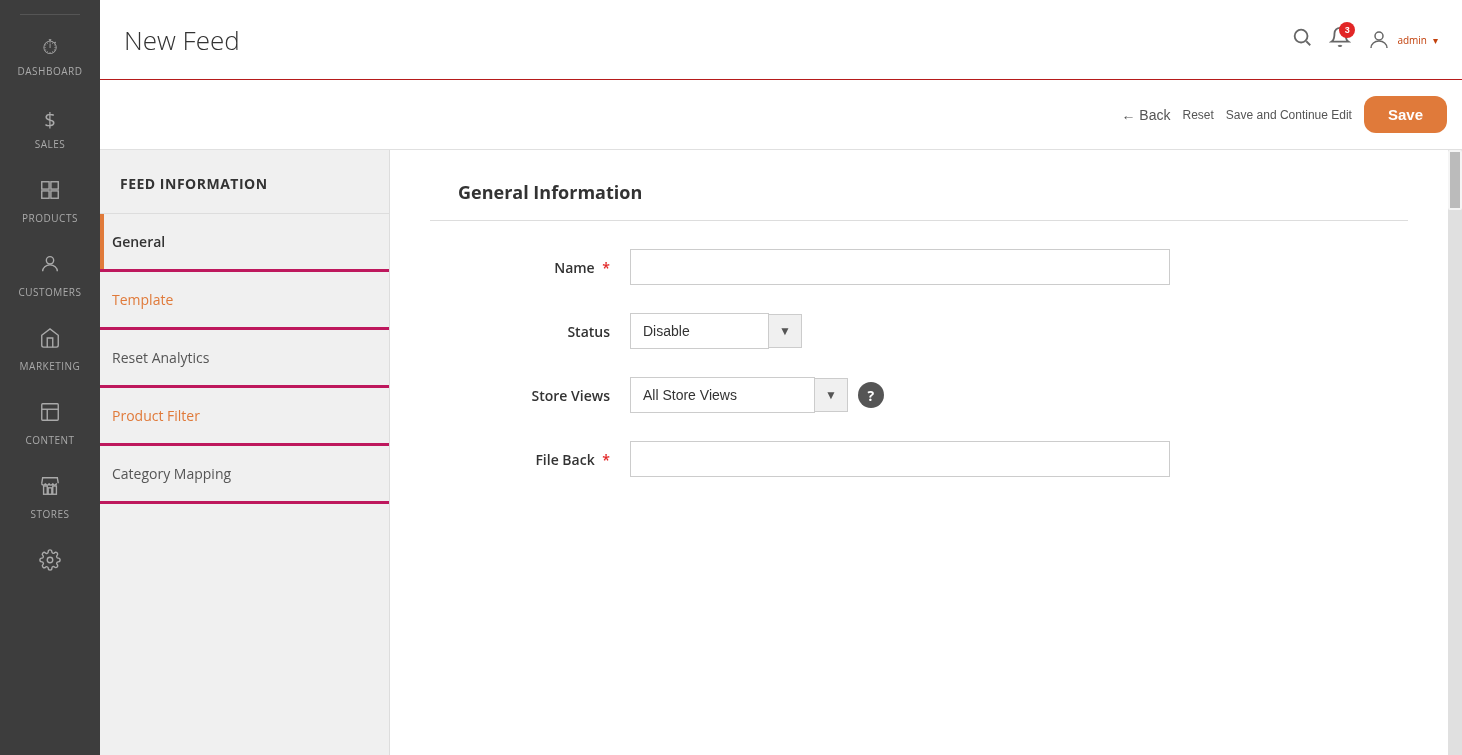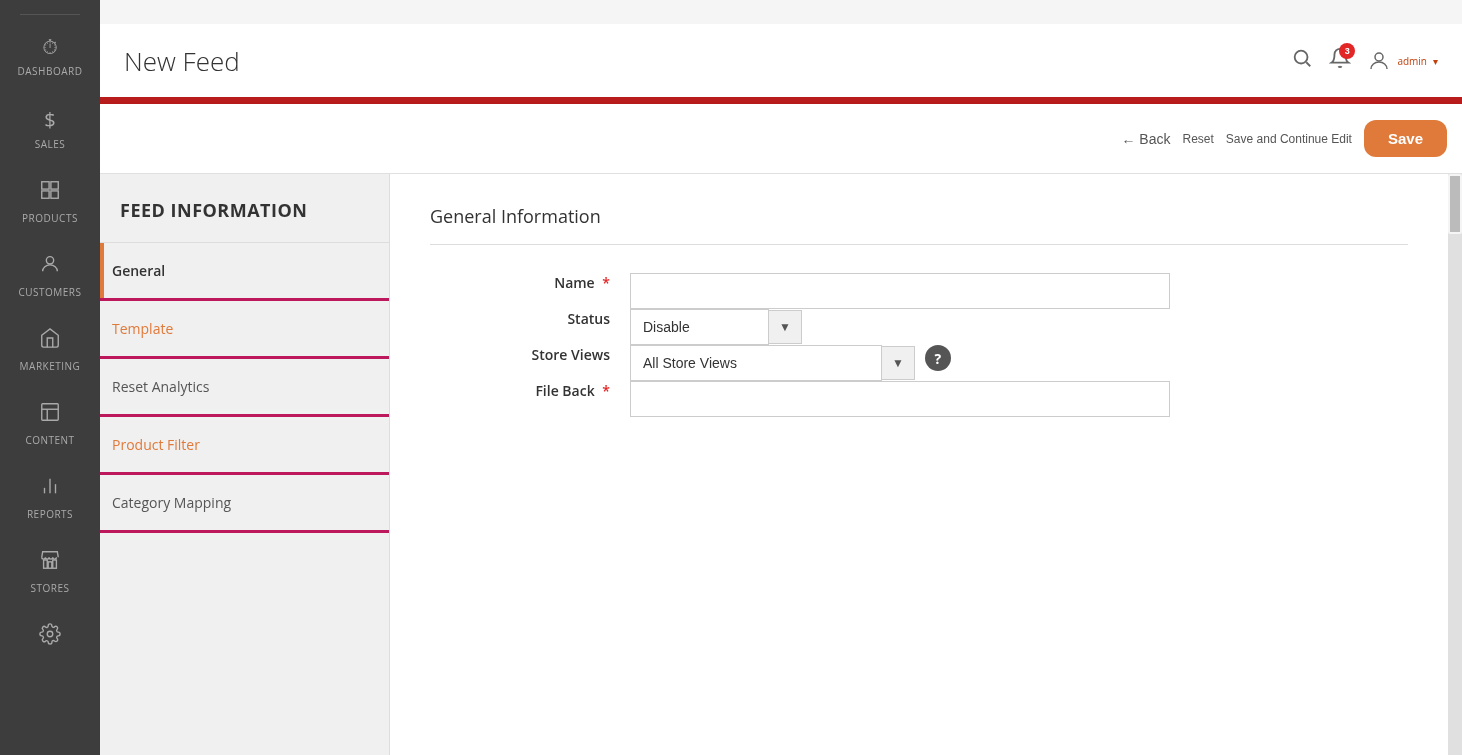--- a/index.html
+++ b/index.html
@@ -38,23 +38,22 @@
       overflow: hidden;
     }
 
     
     .top-header {
       background: #fff;
       padding: 16px 24px;
       display: flex;
       align-items: center;
       justify-content: space-between;
-      border-bottom: 7px solid #b91c1c;
+      border-bottom: 1px solid #b91c1c;
       height: 80px;
-      margin-top: 24px;
     }
     .page-title {
       font-size: 26px;
       font-weight: 300;
       color: #333;
     }
     .header-actions {
       display: flex;
       align-items: center;
       gap: 16px;
@@ -148,21 +147,21 @@
     
     .left-nav {
       width: 290px;
       background: #f0f0f0;
       border-right: 1px solid #ddd;
       overflow-y: auto;
       flex-shrink: 0;
     }
     .feed-info-header {
       padding: 24px 20px 20px;
-      font-size: 18px;
+      font-size: 14px;
       font-weight: 700;
       text-transform: uppercase;
       color: #333;
       letter-spacing: 0.5px;
       border-bottom: 1px solid #ddd;
     }
     .left-nav-item {
       padding: 18px 12px;
       font-size: 14px;
       color: #555;
@@ -188,31 +187,34 @@
 
     
     .form-area {
       flex: 1;
       overflow-y: auto;
       padding: 30px 40px;
       background: #fff;
     }
     .section-title {
       font-size: 18px;
-      font-weight: 400;
+      font-weight: 700;
       color: #333;
       margin-bottom: 16px;
+      margin-left: 28px;
     }
     .section-divider {
       border: none;
       border-top: 1px solid #ddd;
       margin-bottom: 28px;
     }
     .form-row {
       display: flex;
+      align-items: center;
+      margin-bottom: 28px;
     }
     .form-label {
       width: 200px;
       font-size: 14px;
       font-weight: 600;
       color: #333;
       text-align: right;
       padding-right: 20px;
       flex-shrink: 0;
     }
@@ -248,21 +250,21 @@
     .select-arrow-btn {
       border: 1px solid #ccc;
       border-left: none;
       background: #f0f0f0;
       padding: 9px 10px;
       cursor: pointer;
       font-size: 12px;
       color: #555;
     }
     .store-views-select {
-      width: 252px;
+      width: 185px;
     }
     .help-icon {
       width: 26px;
       height: 26px;
       border-radius: 50%;
       background: #555;
       color: #fff;
       display: flex;
       align-items: center;
       justify-content: center;
@@ -339,30 +341,20 @@
   </div>
   <div class="sidebar-item">
     <span class="icon">
       <svg width="22" height="22" viewBox="0 0 24 24" fill="none" stroke="#aaa" stroke-width="1.5">
         <rect x="3" y="3" width="18" height="18" rx="1"></rect>
           <line x1="3" y1="9" x2="21" y2="9"></line>
           <line x1="9" y1="21" x2="9" y2="9"></line>
       </svg>
     </span>
     <span class="label">CONTENT</span>
-  </div>
-  <div class="sidebar-item">
-    <span class="icon">
-      <svg width="22" height="22" viewBox="0 0 24 24" fill="none" stroke="#aaa" stroke-width="1.5">
-        <line x1="18" y1="20" x2="18" y2="10"></line>
-          <line x1="12" y1="20" x2="12" y2="4"></line>
-          <line x1="6" y1="20" x2="6" y2="14"></line>
-      </svg>
-    </span>
-    <span class="label">REPORTS</span>
   </div>
   <div class="sidebar-item">
     <span class="icon">
       <svg width="22" height="22" viewBox="0 0 24 24" fill="none" stroke="#aaa" stroke-width="1.5">
         <path d="M3 9l1-6h16l1 6"></path>
           <path d="M3 9a2 2 0 004 0 2 2 0 004 0 2 2 0 004 0 2 2 0 004 0"></path>
           <rect x="5" y="12" width="4" height="9"></rect>
           <rect x="10" y="14" width="4" height="7"></rect>
           <rect x="15" y="12" width="4" height="9"></rect>
       </svg>

